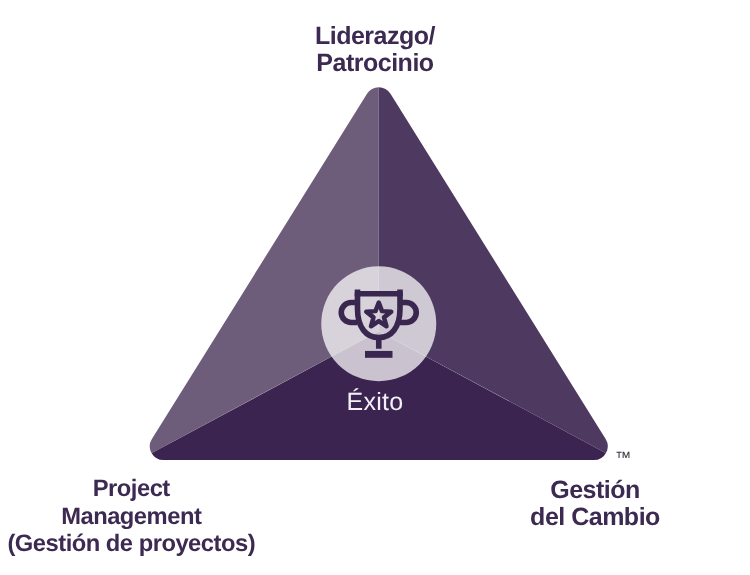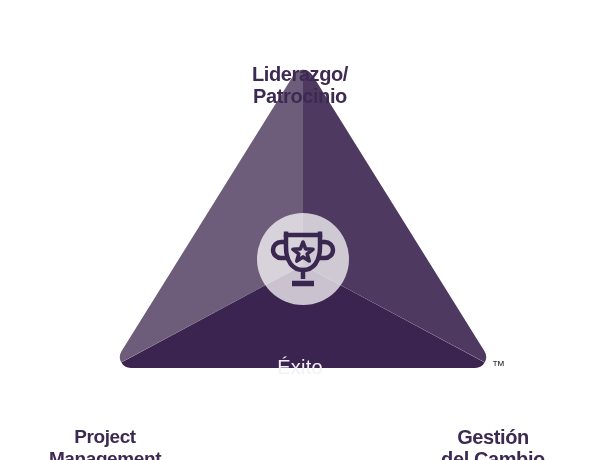--- a/index.html
+++ b/index.html
@@ -14,25 +14,24 @@
   svg.tri { position: absolute; left: 0; top: 0; }
   .label {
     position: absolute;
     text-align: center;
     white-space: pre-line;
     font-weight: 700;
     font-size: 20px;
     line-height: 22px;
     letter-spacing: -0.4px;
     color: var(--label-text, #3D2A52);
-    margin-top: 45px;
   }
   .label-top    { left: 0; right: 0; top: 18px; }
   .label-bl     { left: -15px; width: 240px; top: 381px; font-size: 19px; }
-  .label-br     { left: 403px; width: 180px; top: 381px; text-align: center; }
+  .label-br     { left: 386px; width: 180px; top: 381px; text-align: center; }
   .label-center {
     left: 0; right: 0; top: 308px;
     font-weight: 400; font-size: 20px; line-height: 28px;
     letter-spacing: 0.2px;
     color: var(--center-text, #F4F0F7);
   }
   .tm {
     position: absolute; left: 492px; top: 359px;
     font-size: 13px; line-height: 13px;
     color: var(--trademark-text, #3A3340);

